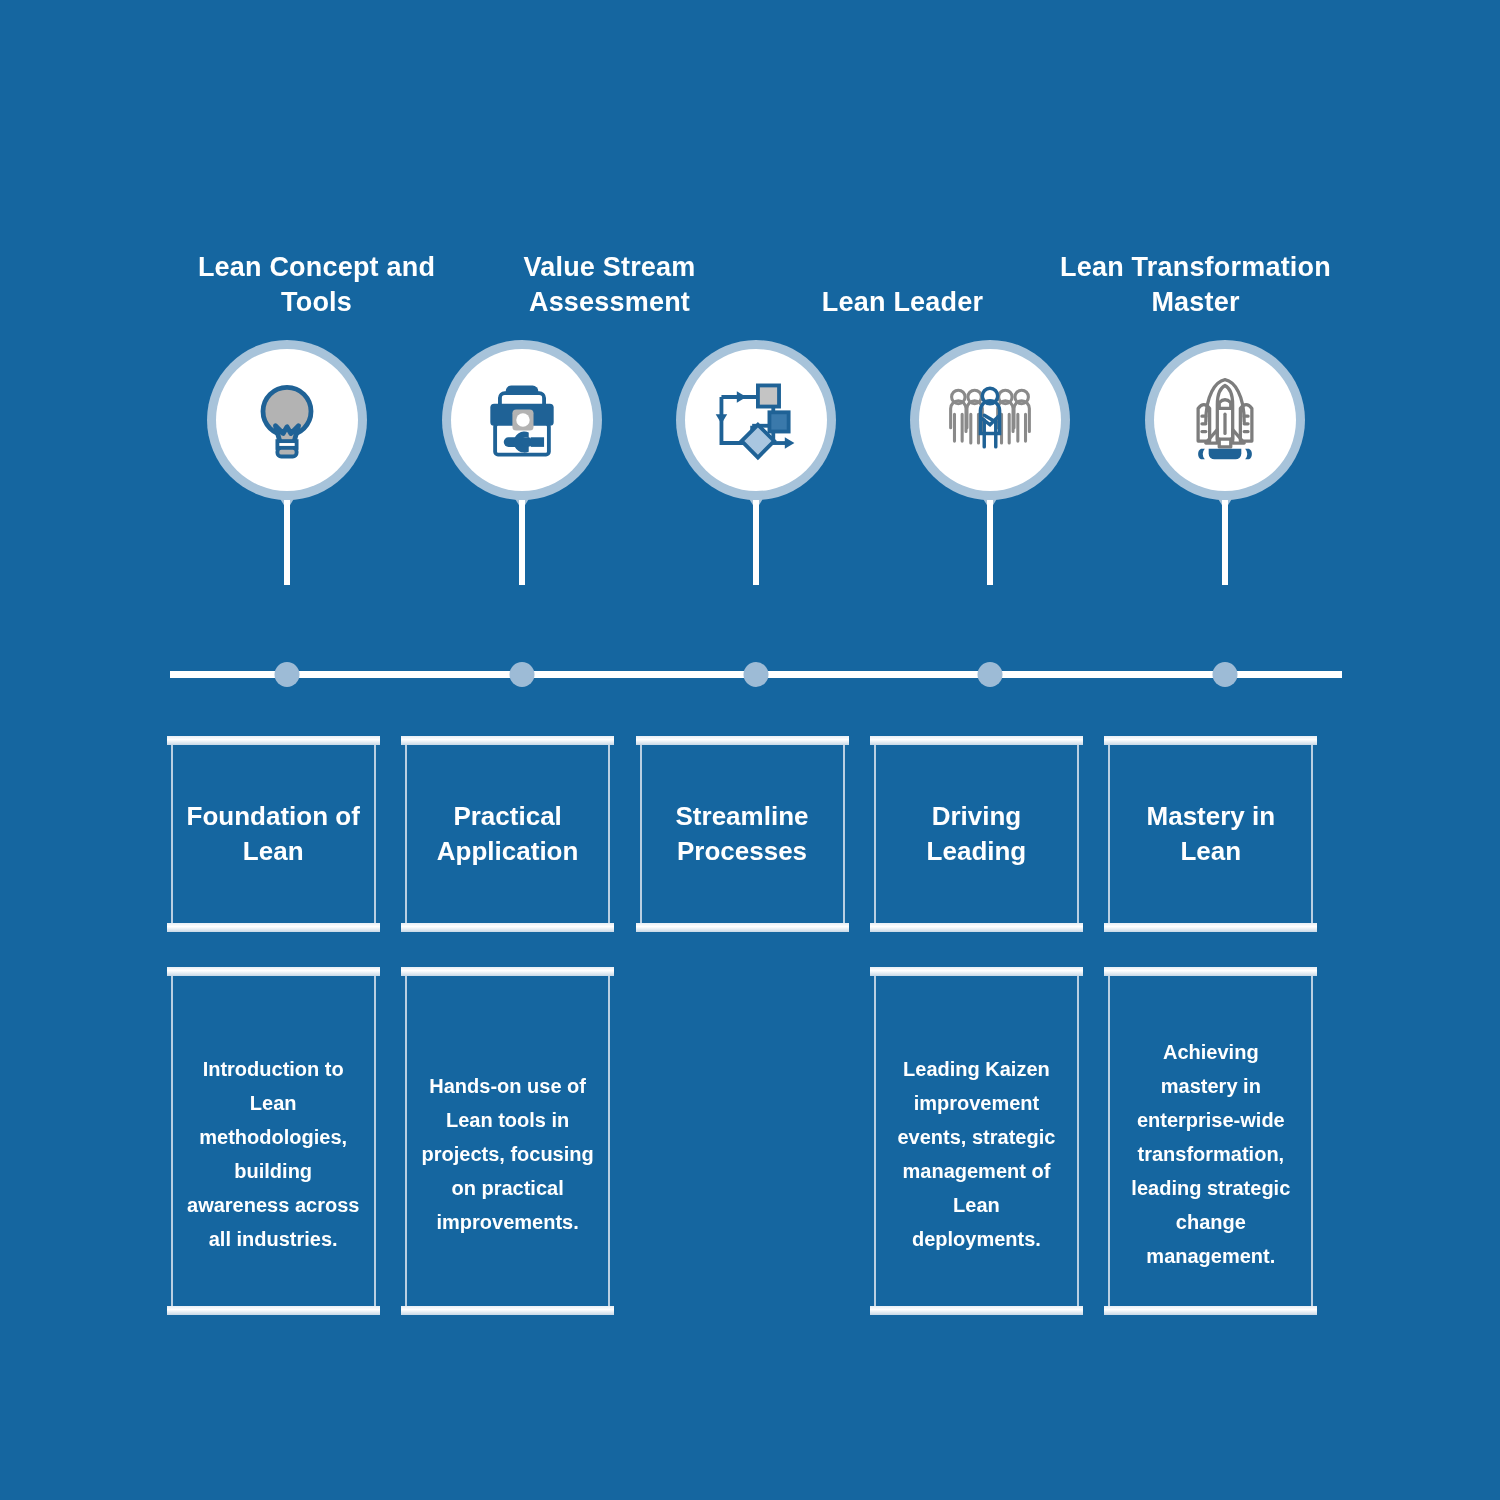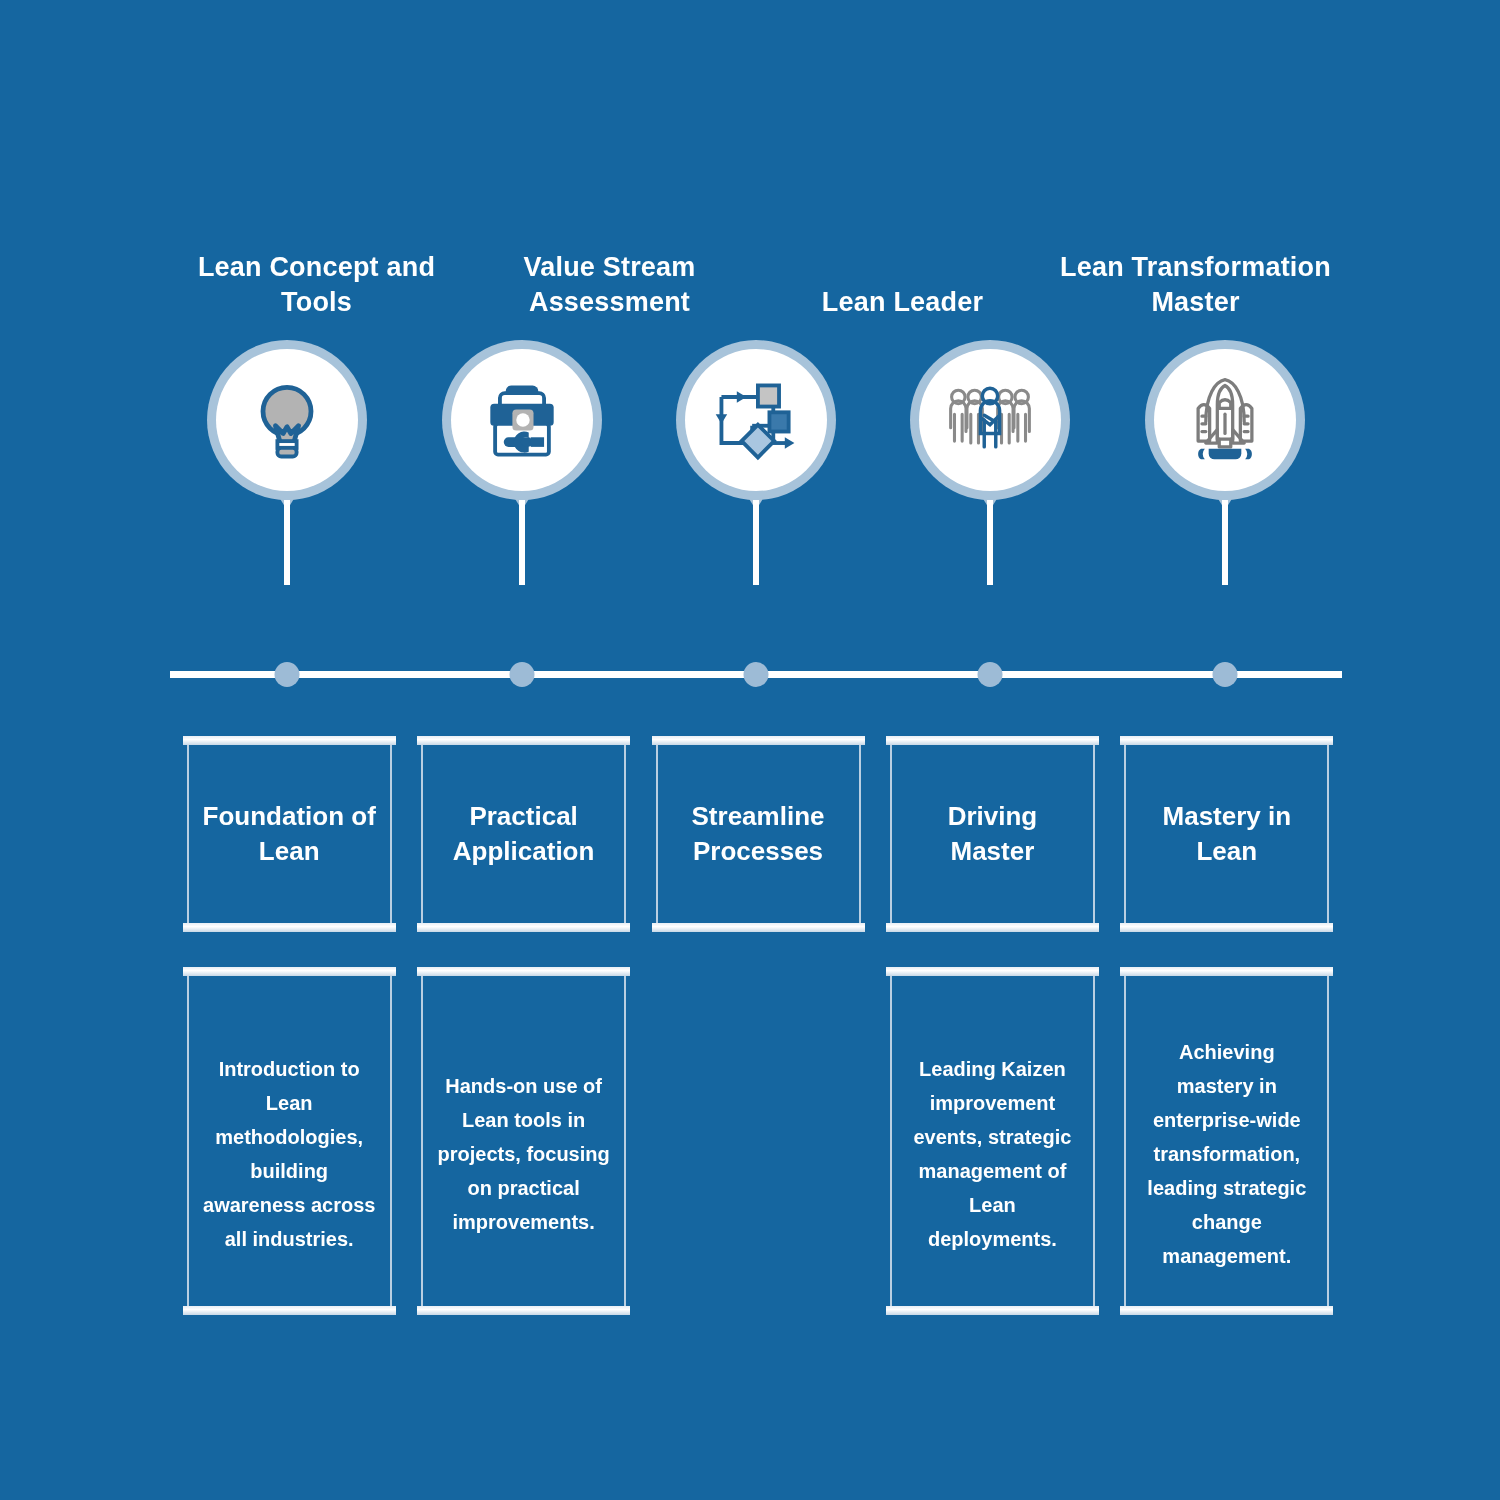--- a/index.html
+++ b/index.html
@@ -160,21 +160,21 @@
     width: 25px;
     height: 25px;
     border-radius: 50%;
     background: #9dbbd6;
     transform: translateX(-50%);
   }
 
   
   .cards-row {
     position: absolute;
-    left: 172px;
+    left: 156px;
     top: 745px;
     width: 1172px;
     display: flex;
   }
   .card-col {
     flex: 1 1 0;
     position: relative;
     display: flex;
     flex-direction: column;
     align-items: center;
@@ -399,21 +399,21 @@
     </div>
 
     <div class="card-col">
       <div class="framed heading-box">
         <div class="heading-text">Streamline Processes</div>
       </div>
     </div>
 
     <div class="card-col">
       <div class="framed heading-box">
-        <div class="heading-text">Driving Master</div>
+        <div class="heading-text">Driving Leading</div>
       </div>
       <div class="framed body-box">
         <div class="body-text">Leading Kaizen improvement events, strategic management of Lean deployments.</div>
       </div>
     </div>
 
     <div class="card-col">
       <div class="framed heading-box">
         <div class="heading-text">Mastery in Lean</div>
       </div>

